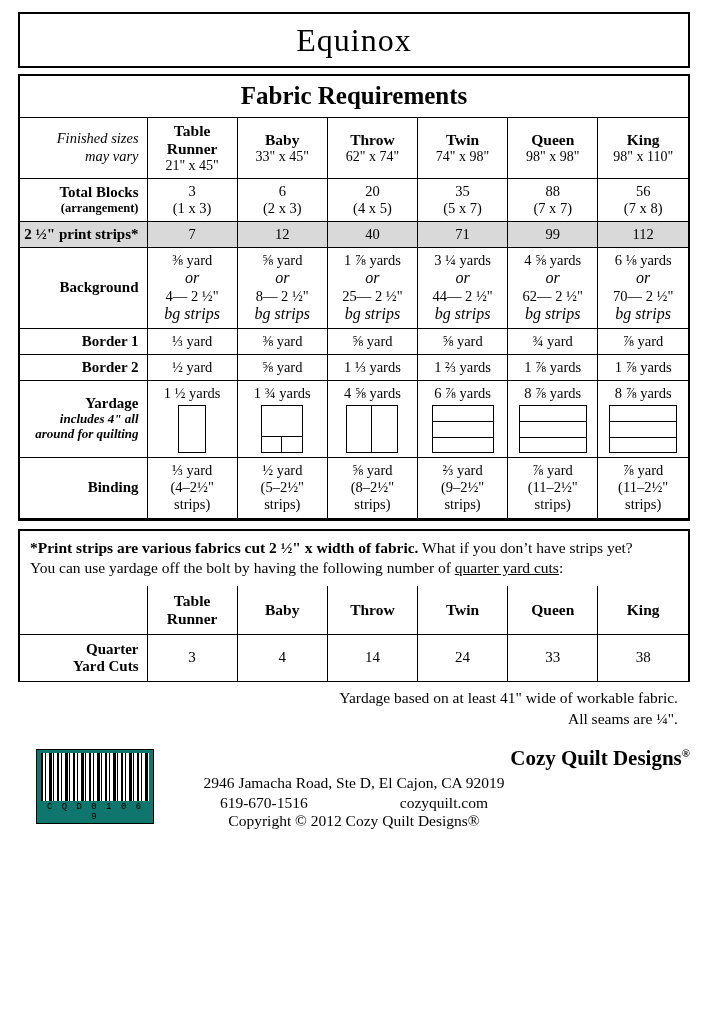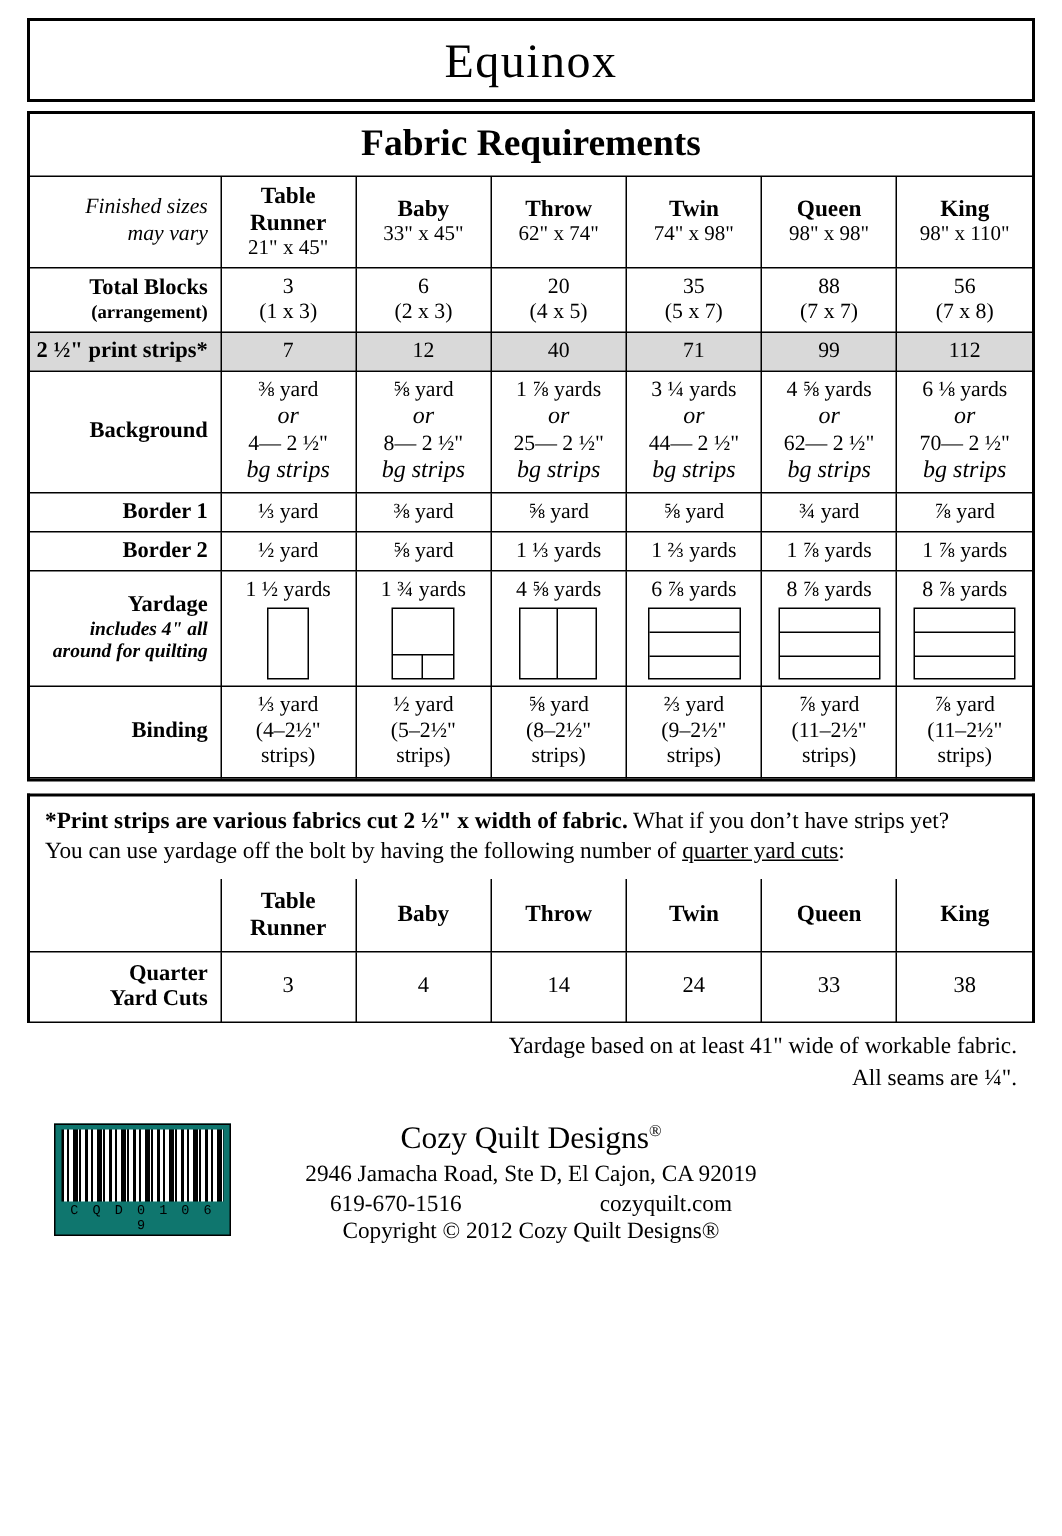--- a/index.html
+++ b/index.html
@@ -165,23 +165,24 @@
     line-height: 1.35;
     padding: 6px 12px 0 0;
   }
   
   .footer {
     margin-top: 16px;
     text-align: center;
     position: relative;
   }
   .brand {
-    font-weight: normal;
+    font-weight: bold;
     font-size: 21px;
     font-family: "Liberation Serif", serif;
+    text-align: right;
   }
   .brand sup { font-size: 11px; }
   .addr {
     font-size: 15.5px;
     line-height: 1.5;
   }
   .phone-web {
     display: flex;
     justify-content: center;
     gap: 92px;

